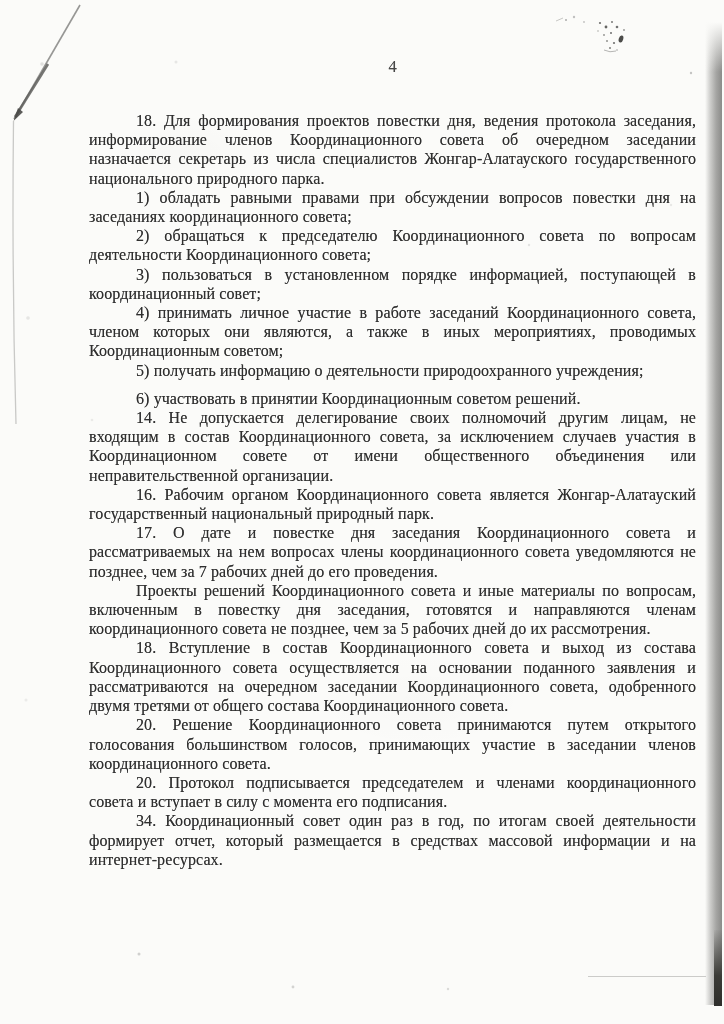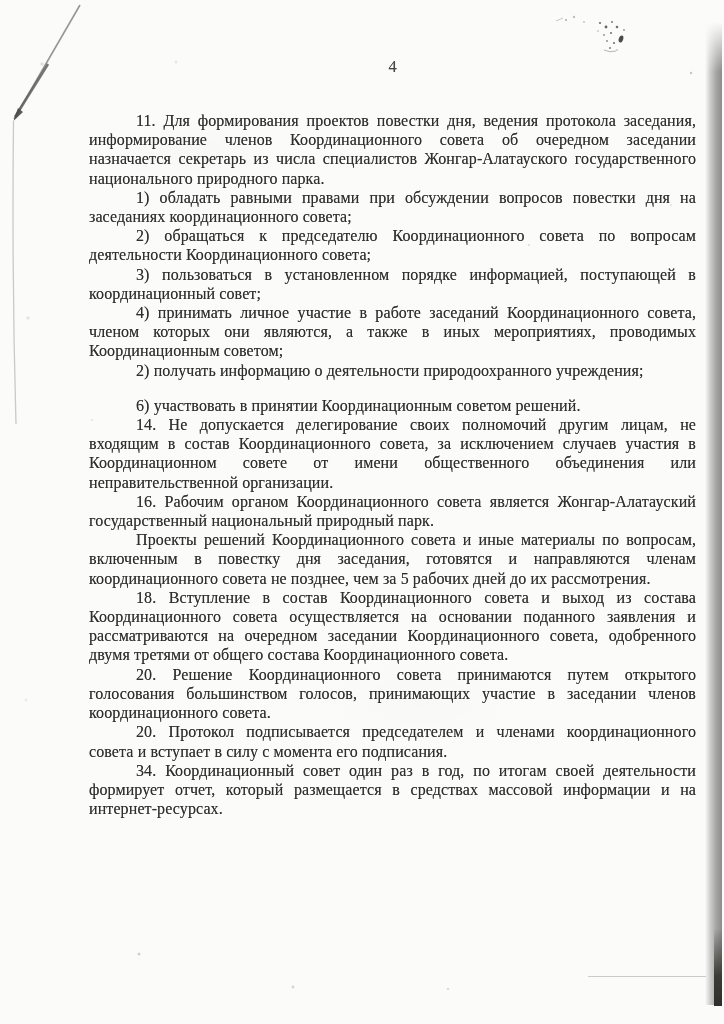--- a/index.html
+++ b/index.html
@@ -32,21 +32,21 @@
     line-height: 19.2px;
     color: #2f2f2f;
     text-shadow: 0 0 0.5px rgba(45,45,45,0.6);
     letter-spacing: 0.1px;
   }
   .doc-body p.para {
     margin: 0;
     text-align: justify;
     text-indent: 47px;
   }
-  .doc-body p.para.gap-before { margin-top: 16px; }
+  .doc-body p.para.gap-before { margin-top: 9px; }
 
   
   .scan-edge {
     position: absolute;
     left: 705px; top: 22px; width: 17px; height: 983px;
     background: linear-gradient(90deg, rgba(170,170,168,0) 0%, #cfcfcd 30%, #a6a6a4 65%, #8b8b89 100%);
   }
   .scan-edge::before {
     content: ''; position: absolute; left: 0; right: 0; top: 0; height: 50px;
     background: linear-gradient(#fbfbf9, rgba(251,251,249,0));
@@ -67,29 +67,30 @@
   }
 </style>
 </head>
 <body>
 
 <div class="scan-page">
 
   <div class="page-number">4</div>
 
   <div class="doc-body">
-      <p class="para">11. Для формирования проектов повестки дня, ведения протокола заседания, информирование членов Координационного совета об очередном заседании назначается секретарь из числа специалистов Жонгар-Алатауского государственного национального природного парка.</p>
+      <p class="para">18. Для формирования проектов повестки дня, ведения протокола заседания, информирование членов Координационного совета об очередном заседании назначается секретарь из числа специалистов Жонгар-Алатауского государственного национального природного парка.</p>
       <p class="para">1) обладать равными правами при обсуждении вопросов повестки дня на заседаниях координационного совета;</p>
       <p class="para">2) обращаться к председателю Координационного совета по вопросам деятельности Координационного совета;</p>
       <p class="para">3) пользоваться в установленном порядке информацией, поступающей в координационный совет;</p>
       <p class="para">4) принимать личное участие в работе заседаний Координационного совета, членом которых они являются, а также в иных мероприятиях, проводимых Координационным советом;</p>
-      <p class="para">2) получать информацию о деятельности природоохранного учреждения;</p>
+      <p class="para">5) получать информацию о деятельности природоохранного учреждения;</p>
       <p class="para gap-before">6) участвовать в принятии Координационным советом решений.</p>
       <p class="para">14. Не допускается делегирование своих полномочий другим лицам, не входящим в состав Координационного совета, за исключением случаев участия в Координационном совете от имени общественного объединения или неправительственной организации.</p>
       <p class="para">16. Рабочим органом Координационного совета является Жонгар-Алатауский государственный национальный природный парк.</p>
+      <p class="para">17. О дате и повестке дня заседания Координационного совета и рассматриваемых на нем вопросах члены координационного совета уведомляются не позднее, чем за 7 рабочих дней до его проведения.</p>
       <p class="para">Проекты решений Координационного совета и иные материалы по вопросам, включенным в повестку дня заседания, готовятся и направляются членам координационного совета не позднее, чем за 5 рабочих дней до их рассмотрения.</p>
       <p class="para">18. Вступление в состав Координационного совета и выход из состава Координационного совета осуществляется на основании поданного заявления и рассматриваются на очередном заседании Координационного совета, одобренного двумя третями от общего состава Координационного совета.</p>
       <p class="para">20. Решение Координационного совета принимаются путем открытого голосования большинством голосов, принимающих участие в заседании членов координационного совета.</p>
       <p class="para">20. Протокол подписывается председателем и членами координационного совета и вступает в силу с момента его подписания.</p>
       <p class="para">34. Координационный совет один раз в год, по итогам своей деятельности формирует отчет, который размещается в средствах массовой информации и на интернет-ресурсах.</p>
     </div>
 
   <div class="scan-edge"></div>
   <div class="scan-edge-dark"></div>
   <div class="scan-line"></div>

